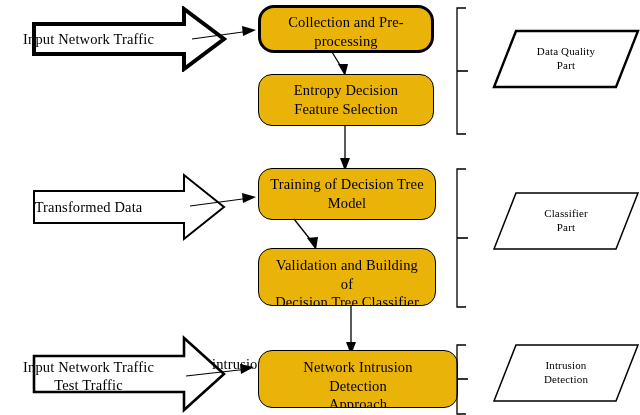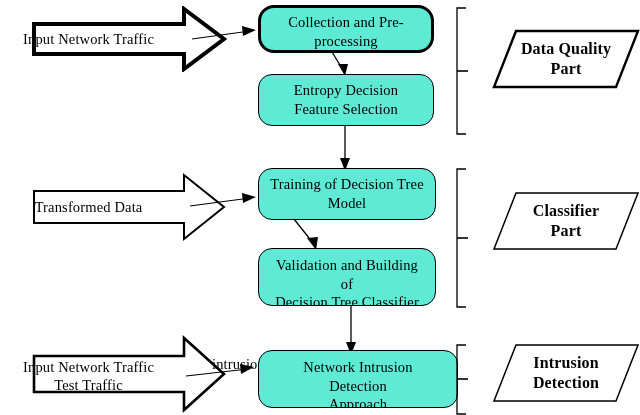--- a/index.html
+++ b/index.html
@@ -16,21 +16,21 @@
     width: 640px;
     height: 415px;
     background: #ffffff;
     overflow: hidden;
   }
 
   
   .proc-box {
     position: absolute;
     box-sizing: border-box;
-    background: #5eead4;
+    background: #eab308;
     border: 1.6px solid #000000;
     border-radius: 14px;
     overflow: hidden;
     display: flex;
     align-items: center;
     justify-content: center;
   }
   .proc-box.thick {
     border-width: 3px;
     border-radius: 16px;
@@ -91,24 +91,23 @@
   .para .para-text {
     position: absolute;
     top: 0;
     left: 0;
     width: 100%;
     height: 100%;
     display: flex;
     align-items: center;
     justify-content: center;
     text-align: center;
-    font-size: 16px;
+    font-size: 11px;
     line-height: 1.25;
     letter-spacing: 0.15px;
-    font-weight: bold;
   }
 
   
   .overlay-text {
     position: absolute;
     font-size: 14.5px;
     white-space: nowrap;
     letter-spacing: 0.15px;
     margin-left: 28px;
   }

